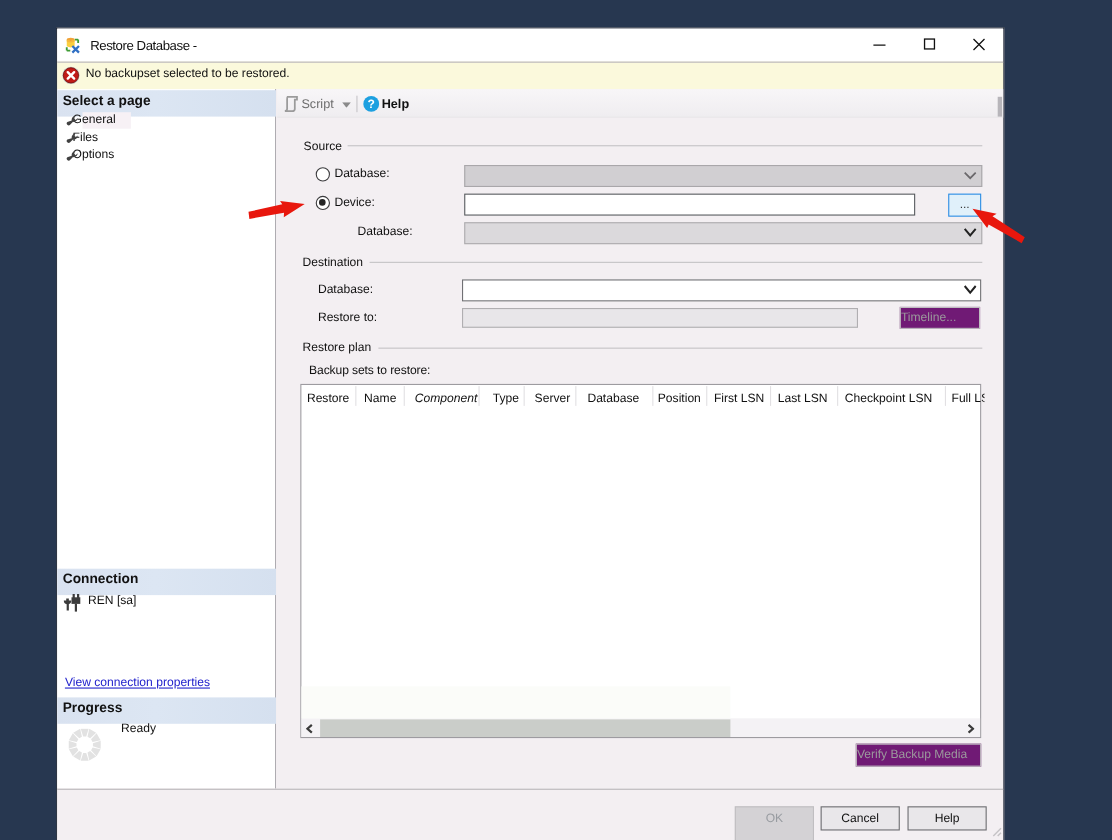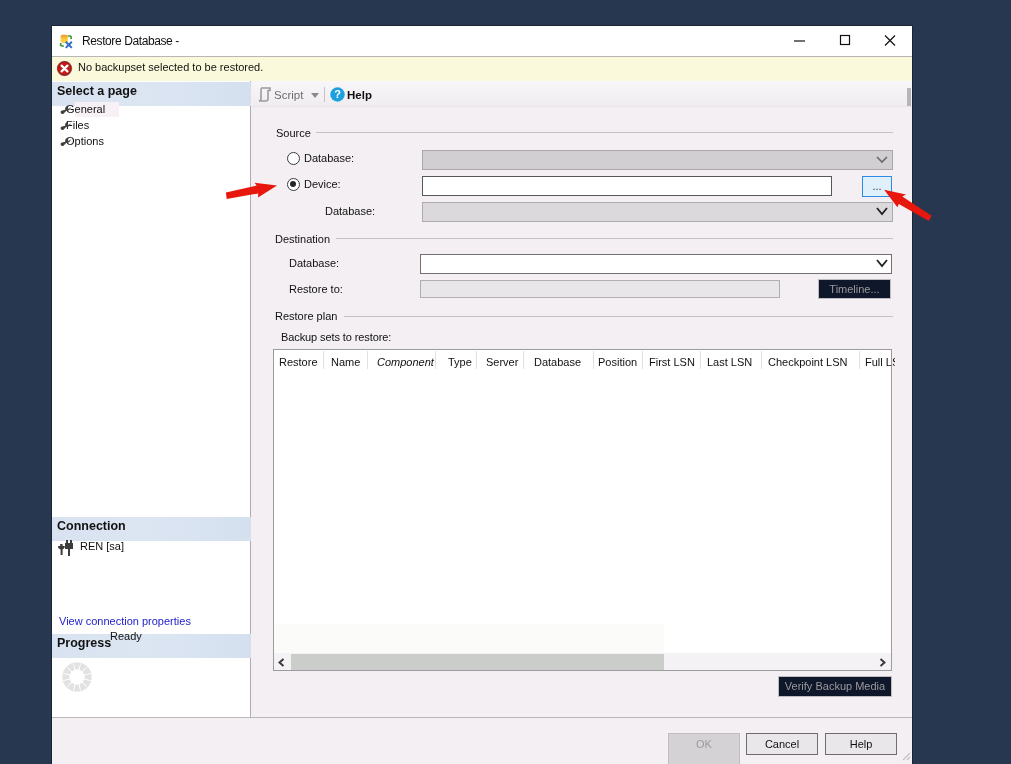--- a/index.html
+++ b/index.html
@@ -26,22 +26,22 @@
   background:linear-gradient(#f8f6f8,#efedf0); border-bottom:1px solid #e7e5e8; }
 .lbl { position:absolute; font-size:11px; color:#111; white-space:nowrap; }
 .grpline { position:absolute; height:1px; background:#c4c2c5; }
 .combo-dis { position:absolute; background:#d1cfd2; border:1px solid #a9a7aa; }
 .combo-dis2 { position:absolute; background:#dbd9dc; border:1px solid #adabae; }
 .combo-en { position:absolute; background:#ffffff; border:1px solid #707074; }
 .radio { position:absolute; width:13px; height:13px; border-radius:50%;
   background:#fff; border:1.5px solid #3b3b3d; }
 .radio .dot { position:absolute; left:1.6px; top:1.6px; width:6.8px; height:6.8px;
   border-radius:50%; background:#252525; }
-.btn-dis { position:absolute; background:#0f172a; border:1px solid #bfbdc0;
-  color:#9b999c; font-size:11px; text-align:center; }
+.btn-dis { position:absolute; background:#701a75; border:1px solid #bfbdc0;
+  color:#9b999c; font-size:11px; }
 </style>
 </head>
 <body>
 <div id="dialog"></div>
 
 <div id="titlebar"></div>
 <svg class="abs" style="left:59px; top:33px;" width="16" height="16" viewBox="0 0 17 17">
   <path d="M9.5 3.2 L12.8 3.2 M12.8 3.2 L12.8 6.4" stroke="#3f9c35" stroke-width="1.8" fill="none"></path>
   <path d="M1.8 10.5 L1.8 13.8 M1.8 13.8 L5.2 13.8" stroke="#3f9c35" stroke-width="1.8" fill="none"></path>
   <ellipse cx="5.6" cy="3.4" rx="3.8" ry="1.9" fill="#f0a338"></ellipse>
@@ -66,23 +66,23 @@
 <div id="alerttext">No backupset selected to be restored.</div>
 
 <div id="leftpane"></div>
 <div class="lphead" style="top:82px;">Select a page</div>
 <div class="abs" style="left:75px; top:102px; width:44px; height:15px; background:#f7f1f5;"></div>
 <div class="lpitem" style="top:103px;">General</div>
 <div class="lpitem" style="top:119px;">Files</div>
 <div class="lpitem" style="top:135px;">Options</div>
 <div class="lphead" style="top:517px;">Connection</div>
 <div class="lpitem" style="left:80px; top:540px;">REN [sa]</div>
-<div class="lpitem" style="left:59px; top:615px; color:#2222cc; text-align:center;">View connection properties</div>
+<div class="lpitem" style="left:59px; top:615px; color:#2222cc; text-decoration:underline;text-align:center;">View connection properties</div>
 <div class="lphead" style="top:634px;">Progress</div>
-<div class="lpitem" style="left:100px; top:630px;padding-left:10px;">Ready</div>
+<div class="lpitem" style="left:100px; top:656px;padding-left:10px;">Ready</div>
 
 <svg class="abs" style="left:60px; top:103px;" width="13" height="13" viewBox="0 0 13 13">
   <g transform="rotate(45 6.5 6.5)">
       <path d="M4.1 4.6 a3.4 3.4 0 0 1 1.1 -2.6 L5.2 4.6 L7.8 4.6 L7.8 2 a3.4 3.4 0 0 1 1.1 2.6 a3.4 3.4 0 0 1 -1.6 2.9 L7.3 11.2 a1.8 1.8 0 0 1 -3.6 0 L5.7 7.5 a3.4 3.4 0 0 1 -1.6 -2.9 Z" fill="#414141"></path>
     </g>
 </svg>
 <svg class="abs" style="left:60px; top:119px;" width="13" height="13" viewBox="0 0 13 13">
   <g transform="rotate(45 6.5 6.5)">
       <path d="M4.1 4.6 a3.4 3.4 0 0 1 1.1 -2.6 L5.2 4.6 L7.8 4.6 L7.8 2 a3.4 3.4 0 0 1 1.1 2.6 a3.4 3.4 0 0 1 -1.6 2.9 L7.3 11.2 a1.8 1.8 0 0 1 -3.6 0 L5.7 7.5 a3.4 3.4 0 0 1 -1.6 -2.9 Z" fill="#414141"></path>
     </g>

